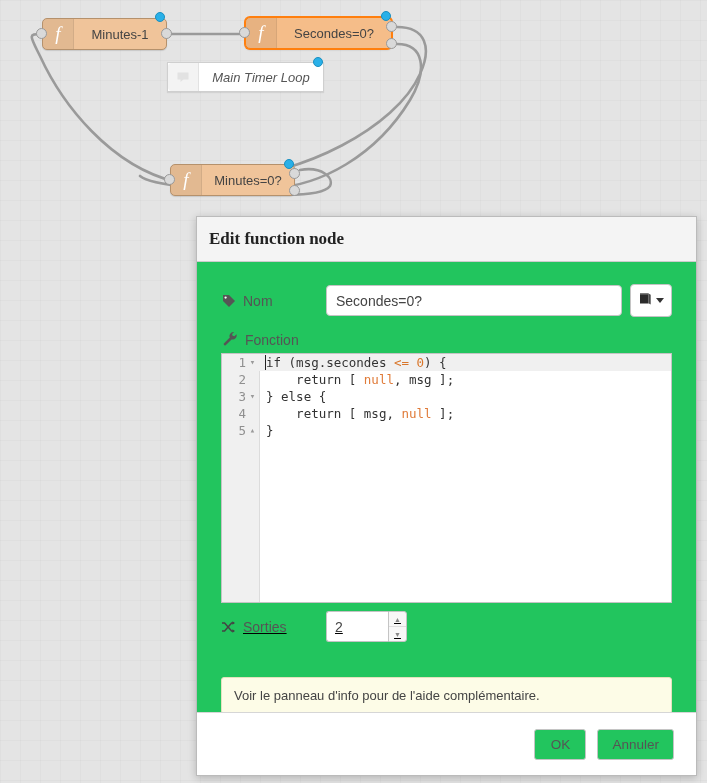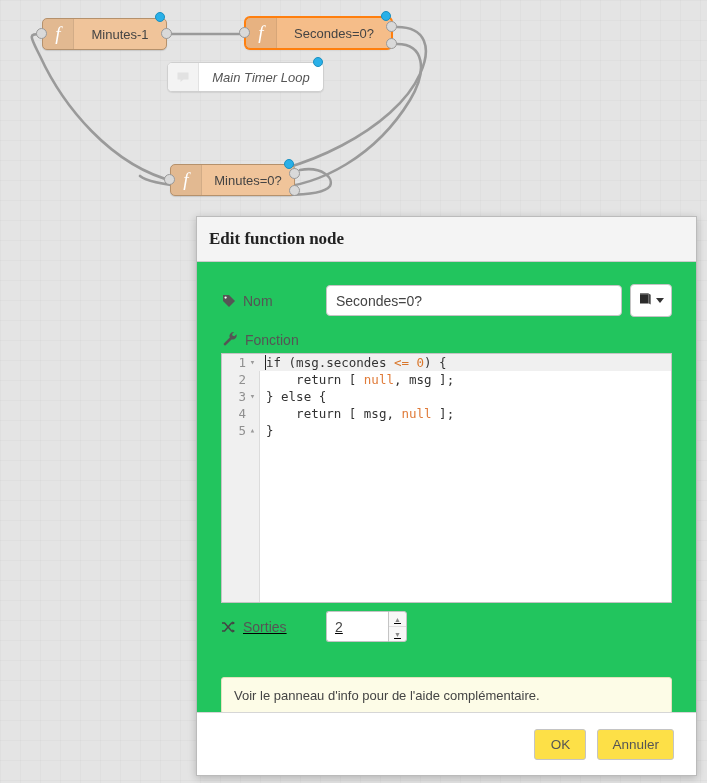--- a/index.html
+++ b/index.html
@@ -68,21 +68,21 @@
     width: 10px; height: 10px;
     border-radius: 50%;
     background: #29b0e8;
     border: 1px solid #1a8fc0;
     box-sizing: border-box;
   }
 
   .comment-node {
     position: absolute;
     height: 30px;
-    border-radius: 5px;
+    border-radius: 0;
     background: #ffffff;
     border: 1px solid #cfcfcf;
     box-sizing: border-box;
     display: flex; align-items: center;
     box-shadow: 0 1px 1px rgba(0,0,0,0.08);
   }
   .comment-node .icon-box {
     width: 30px; height: 100%;
     background: #f3f3f3;
     border-right: 1px solid #e2e2e2;
@@ -251,21 +251,21 @@
     border-top: 1px solid #d6d6d6;
     background: #ffffff;
     display: flex; align-items: center; justify-content: flex-end;
     padding: 0 22px; gap: 11px;
   }
   .dlg-btn {
     min-width: 52px; height: 31px;
     padding: 0 14px;
     border: 1px solid #c4c4c4;
     border-radius: 3px;
-    background: #fde047;
+    background: #22c55e;
     font-size: 13.5px; color: #555;
     font-family: "Liberation Sans", sans-serif;
     cursor: pointer;
   }
 </style>
 </head>
 <body>
 
 <div id="app">
 

